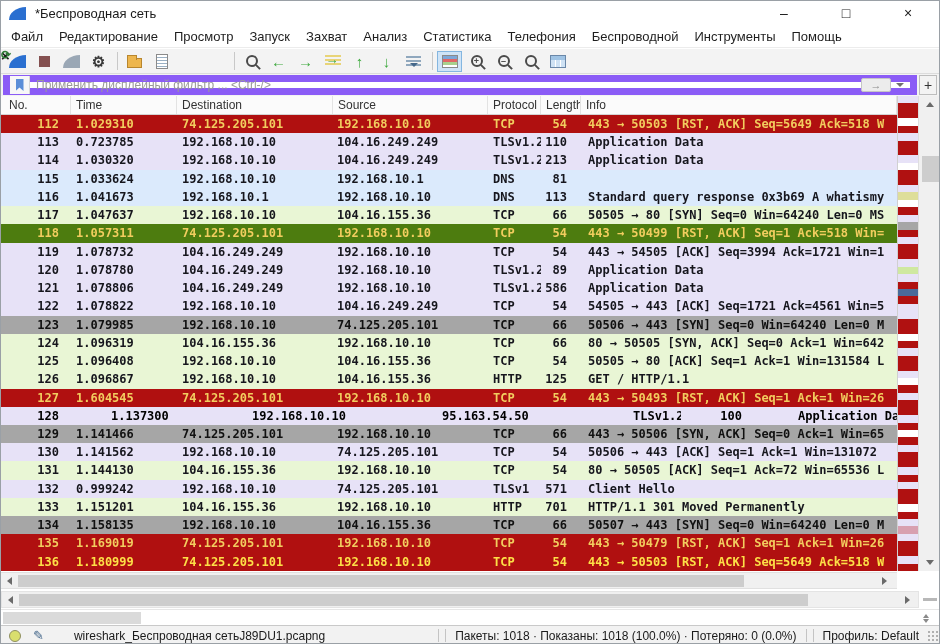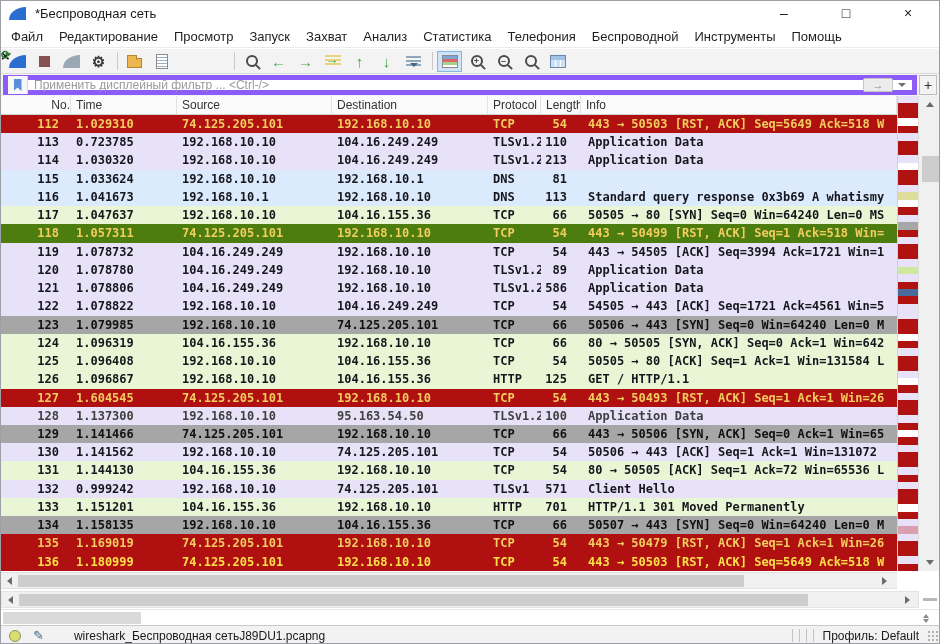--- a/index.html
+++ b/index.html
@@ -51,41 +51,41 @@
           border-top-color:#44678a; }
   .colorize { width:16px; height:13px; border:1px solid #8a8a8a;
           background:linear-gradient(#7ea7d8 0 3px, #e06666 3px 6px, #a8d08d 6px 9px, #ffffff 9px 13px); }
   .columnsic { width:16px; height:13px; border:1px solid #6a87a8;
           background:linear-gradient(#9fc3e4 0 4px, transparent 4px 13px),
                      linear-gradient(90deg,#cfe2f4 0 4px,#fff 4px 5px,#cfe2f4 5px 9px,#fff 9px 10px,#cfe2f4 10px 16px); }
 
   
   .filterwrap { position:absolute; top:73px; left:0; right:0; height:22px; background:#f3f3f3; }
   .filter-input { position:absolute; left:2px; top:1px; width:914px; height:20px; background:#fff;
-                  border:5px solid #8b5cf6; display:flex; align-items:center; }
+                  border:7px solid #8b5cf6; display:flex; align-items:center; }
   .bookmark-btn { width:20px; height:18px; border-right:1px solid #d8d8d8; background:#f7f7f7;
                   display:flex; align-items:center; justify-content:center; }
   .ribbon { width:8px; height:12px; background:#5b8ed8;
             clip-path:polygon(0 0,100% 0,100% 100%,50% 70%,0 100%); }
   .filter-placeholder { color:#9a9a9a; font-size:12px; padding-left:6px; flex:1; white-space:nowrap; overflow:hidden; }
   .apply-btn { width:30px; height:14px; border:1px solid #c6c6c6; border-radius:2px; background:#ececec;
                display:flex; align-items:center; justify-content:center; margin-right:3px;
                color:#8a8a8a; font-weight:bold; font-size:11px; }
   .caret-btn { width:12px; height:14px; display:flex; align-items:center; justify-content:center; margin-right:4px; }
   .caret-btn::after { content:""; border:4px solid transparent; border-top-color:#707070; margin-top:4px; }
   .add-btn { position:absolute; right:2px; top:1px; width:18px; height:20px; border:1px solid #bdbdbd;
              background:#f3f3f3; display:flex; align-items:center; justify-content:center;
              font-size:14px; color:#333; }
 
   
   .lheader { position:absolute; top:95px; left:0; width:896px; height:19px; background:#fbfbfb;
              border-bottom:1px solid #d4d4d4; display:flex; font-size:12px; color:#333; }
   .lheader .hcell { border-right:1px solid #e3e3e3; padding-left:5px; line-height:18px;
                     white-space:nowrap; overflow:hidden; }
-  .h-no { padding-left:8px !important;text-align:right; }
+  .h-no { padding-left:8px !important; }
   .c-no  { width:70px; }  .c-time { width:106px; } .c-src { width:155px; }
   .c-dst { width:156px; } .c-proto { width:53px; } .c-len { width:40px; } .c-info { flex:1; }
 
   .rows { position:absolute; top:114px; left:0; width:896px; height:564px; overflow:hidden;
           font-family:"DejaVu Sans Mono", monospace; font-size:12px;font-weight:bold; }
   .prow { display:flex; height:18.24px; line-height:18.4px; white-space:nowrap; overflow:hidden; }
   .prow .cell { overflow:hidden; white-space:nowrap; flex-shrink:0; }
   .prow .c-no   { text-align:right; padding-right:12px; }
   .prow .c-time, .prow .c-src, .prow .c-dst { padding-left:5px; }
   .prow .c-proto { padding-left:5px; }
@@ -240,22 +240,22 @@
       <span class="filter-placeholder">Применить дисплейный фильтр ... &lt;Ctrl-/&gt;</span>
       <span class="apply-btn">→</span>
       <span class="caret-btn"></span>
     </div>
     <div class="add-btn">+</div>
   </div>
 
   <div class="lheader">
     <div class="hcell c-no h-no">No.</div>
     <div class="hcell c-time">Time</div>
+    <div class="hcell c-dst">Destination</div>
     <div class="hcell c-src">Source</div>
-    <div class="hcell c-dst">Destination</div>
     <div class="hcell c-proto">Protocol</div>
     <div class="hcell c-len">Length</div>
     <div class="hcell c-info">Info</div>
   </div>
 
   <div class="rows">
       <div class="prow" style="background: rgb(176, 16, 16); color: rgb(242, 205, 95);">
         <div class="cell c-no">112</div>
         <div class="cell c-time">1.029310</div>
         <div class="cell c-src">74.125.205.101</div>
@@ -391,21 +391,21 @@
       </div>
       <div class="prow" style="background: rgb(176, 16, 16); color: rgb(242, 205, 95);">
         <div class="cell c-no">127</div>
         <div class="cell c-time">1.604545</div>
         <div class="cell c-src">74.125.205.101</div>
         <div class="cell c-dst">192.168.10.10</div>
         <div class="cell c-proto">TCP</div>
         <div class="cell c-len">54</div>
         <div class="cell c-info">443 → 50493 [RST, ACK] Seq=1 Ack=1 Win=26</div>
       </div>
-      <div class="prow" style="background: rgb(231, 226, 247); color: #404040;">
+      <div class="prow" style="background: rgb(231, 226, 247); color: #000000; gap: 35px;">
         <div class="cell c-no">128</div>
         <div class="cell c-time">1.137300</div>
         <div class="cell c-src">192.168.10.10</div>
         <div class="cell c-dst">95.163.54.50</div>
         <div class="cell c-proto">TLSv1.2</div>
         <div class="cell c-len">100</div>
         <div class="cell c-info">Application Data</div>
       </div>
       <div class="prow" style="background: rgb(166, 166, 166); color: rgb(17, 17, 17);">
         <div class="cell c-no">129</div>
@@ -587,20 +587,21 @@
       </div>
   </div>
 
   <div class="statusbar">
     <span class="expert-dot"></span>
     <span class="comment-ic"></span>
     <span class="sb-file">wireshark_Беспроводная сетьJ89DU1.pcapng</span>
     <div class="sb-right">
       <span class="vsep"></span>
         <span class="vsep"></span>
+      <span class="sb-packets">Пакеты: 1018 · Показаны: 1018 (100.0%) · Потеряно: 0 (0.0%)</span>
       <span class="vsep"></span>
         <span class="vsep"></span>
       <span class="sb-profile">Профиль: Default</span>
       <span class="grip"></span>
     </div>
   </div>
 
 </div>
 
 </body></html>

